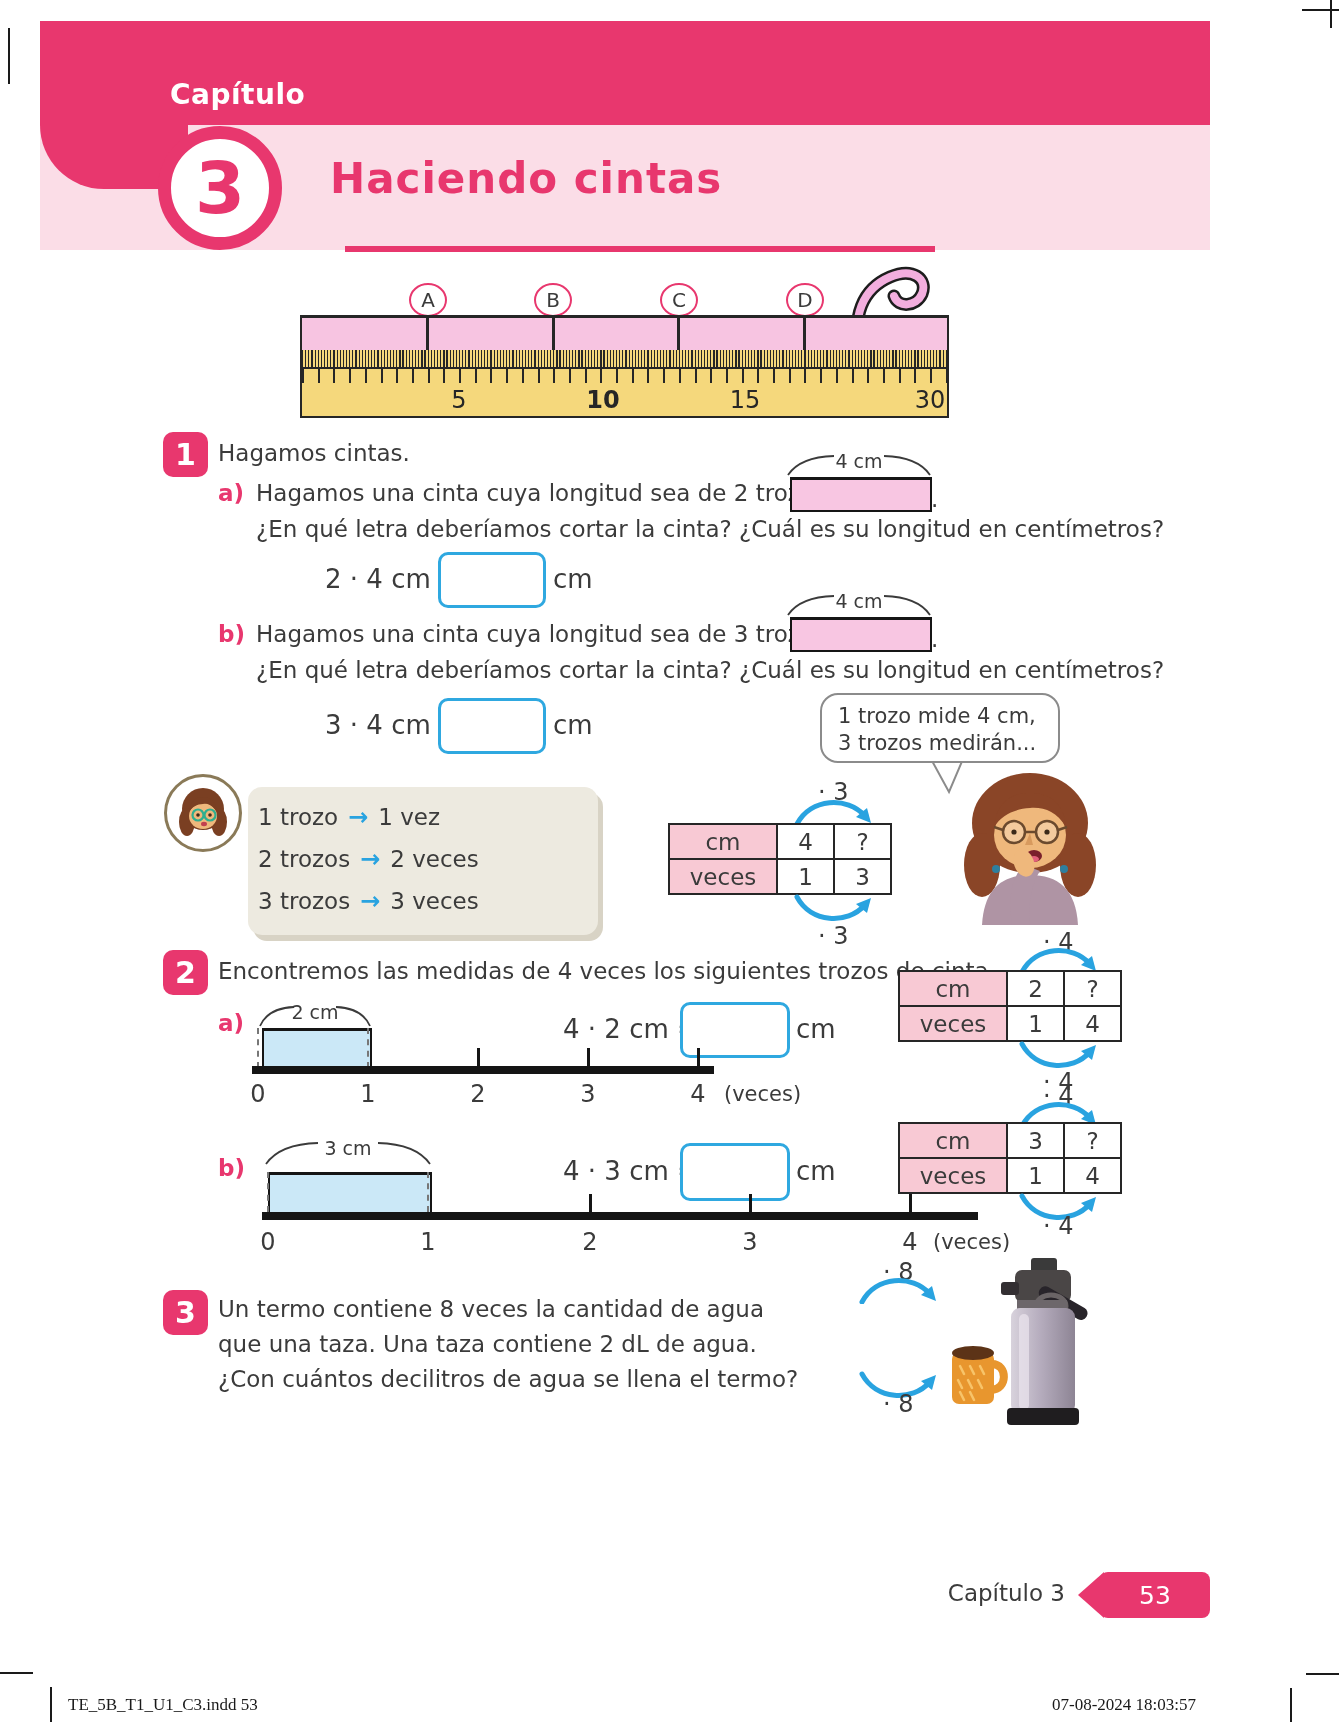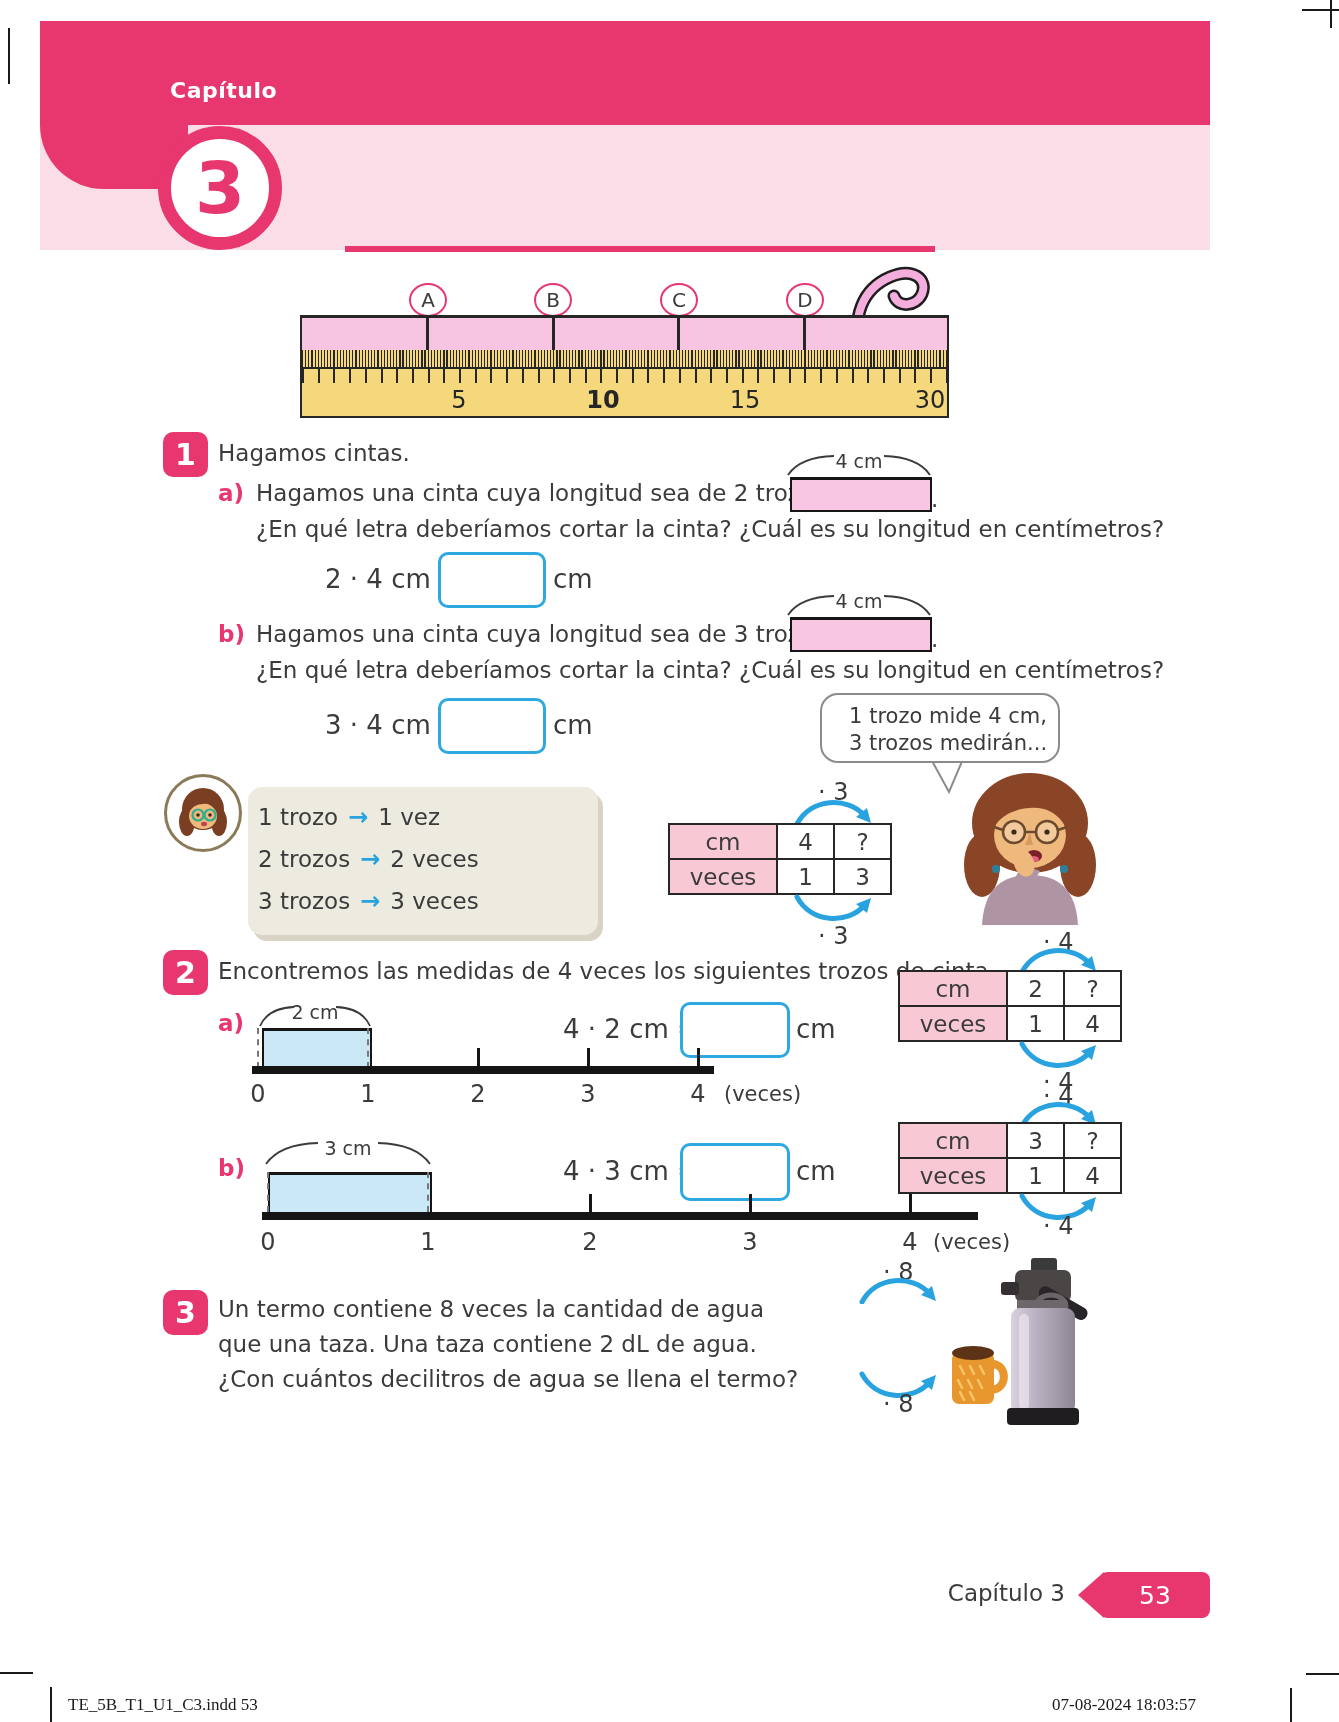--- a/index.html
+++ b/index.html
@@ -4,21 +4,21 @@
 <style>
   html,body{margin:0;padding:0;background:#fff;}
   #page{position:relative;width:1339px;height:1722px;background:#fff;overflow:hidden;
         font-family:"DejaVu Sans",sans-serif;color:#3b3b3b;}
   .abs{position:absolute;}
   .crop{background:#1a1a1a;}
   
   .band-dark{left:40px;top:21px;width:1170px;height:104px;background:#e8376e;}
   .band-light{left:40px;top:125px;width:1170px;height:125px;background:#fbdde7;}
   .band-hook{left:40px;top:125px;width:148px;height:64px;background:#e8376e;border-bottom-left-radius:64px;}
-  .kicker{left:170px;top:78px;font-size:22px;font-weight:bold;color:#fff;letter-spacing:.5px;}
+  .kicker{left:170px;top:78px;font-size:28px;font-weight:bold;color:#fff;letter-spacing:.5px;}
   .chapter-circle{left:158px;top:126px;width:98px;height:98px;background:#fff;border:13px solid #e8376e;
      border-radius:50%;display:flex;align-items:center;justify-content:center;
      font-size:72px;font-weight:bold;color:#e8376e;}
   .page-title{left:330px;top:154px;font-size:42px;font-weight:bold;color:#e8376e;letter-spacing:1px;}
   .title-underline{left:345px;top:246px;width:590px;height:6px;background:#e8376e;}
   
   .letter-oval{width:34px;height:30px;border:2px solid #e8376e;border-radius:50%;background:#fff;
      display:flex;align-items:center;justify-content:center;font-size:20px;color:#3b3b3b;}
   .tape-strip{left:300px;top:315px;width:645px;height:35px;background:#f7c4e1;
      border:2px solid #262626;border-top-width:3px;}
@@ -33,21 +33,21 @@
   .sec-badge{width:45px;height:45px;background:#e8376e;border-radius:10px;color:#fff;
      display:flex;align-items:center;justify-content:center;font-size:30px;font-weight:bold;}
   .t{font-size:23px;color:#3b3b3b;white-space:nowrap;}
   .plabel{font-size:23px;font-weight:bold;color:#e8376e;}
   .eq{font-size:26px;color:#3b3b3b;white-space:nowrap;}
   .eqbox{border:3px solid #2fa8e0;border-radius:10px;background:#fff;}
   .chip-pink{background:#f8c6e2;border:2px solid #151515;border-top-width:3px;}
   .chip-blue{background:#cbe8f7;border:2px solid #151515;border-top-width:3px;}
   .bubble{left:820px;top:693px;width:240px;height:70px;background:#fff;border:2px solid #8b8b8b;
      border-radius:18px;padding:8px 0 0 16px;box-sizing:border-box;z-index:2;}
-  .bubble .bl{font-size:21px;line-height:27px;white-space:nowrap;text-align:center;}
+  .bubble .bl{font-size:21px;line-height:27px;white-space:nowrap;}
   .hintbox{left:248px;top:787px;width:350px;height:148px;background:#edeae0;border-radius:14px;
      box-shadow:5px 6px 0 #d8d3c5;}
   .hintrow{position:absolute;left:10px;font-size:23px;white-space:nowrap;display:flex;align-items:center;gap:10px;}
   .blue-arrow{color:#29a3e0;font-weight:bold;font-size:24px;}
   .avatar{left:164px;top:774px;width:72px;height:72px;border-radius:50%;background:#fff;
      border:3px solid #8a7a58;overflow:hidden;display:flex;align-items:center;justify-content:center;}
   table.vtab{border-collapse:collapse;}
   table.vtab td{border:2px solid #262626;text-align:center;font-size:23px;color:#3b3b3b;
      height:33px;padding:0;background:#fff;}
   table.vtab td.lab{background:#f8c9d4;width:106px;}
@@ -76,20 +76,21 @@
   <div class="abs crop" style="left:0;top:1672px;width:33px;height:2px;"></div>
   <div class="abs crop" style="left:50px;top:1687px;width:2px;height:35px;"></div>
   <div class="abs crop" style="left:1306px;top:1673px;width:33px;height:2px;"></div>
   <div class="abs crop" style="left:1290px;top:1688px;width:2px;height:34px;"></div>
 
   <div class="abs band-dark"></div>
   <div class="abs band-light"></div>
   <div class="abs band-hook"></div>
   <div class="abs kicker">Capítulo</div>
   <div class="abs chapter-circle">3</div>
+  <div class="abs page-title">Haciendo cintas</div>
   <div class="abs title-underline"></div>
 
   <div class="abs letter-oval" style="left:409px;top:283px;">A</div>
   <div class="abs letter-oval" style="left:534px;top:283px;">B</div>
   <div class="abs letter-oval" style="left:660px;top:283px;">C</div>
   <div class="abs letter-oval" style="left:786px;top:283px;">D</div>
 
   <svg class="abs" style="left:850px;top:255px;" width="82" height="100" viewBox="0 0 82 100">
     <path d="M10,96 C2,62 12,34 40,22 C63,12 78,24 72,39 C66,52 48,53 44,41" fill="none" stroke="#1d1d1d" stroke-width="13" stroke-linecap="round"></path>
     <path d="M10,96 C2,62 12,34 40,22 C63,12 78,24 72,39 C66,52 48,53 44,41" fill="none" stroke="#f3aede" stroke-width="8" stroke-linecap="round"></path>

